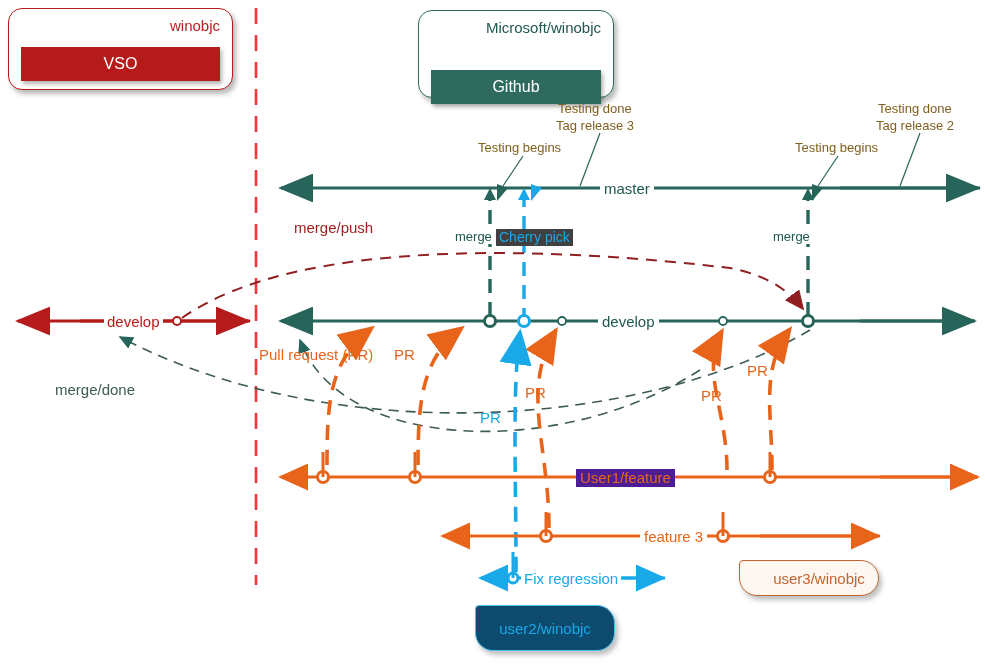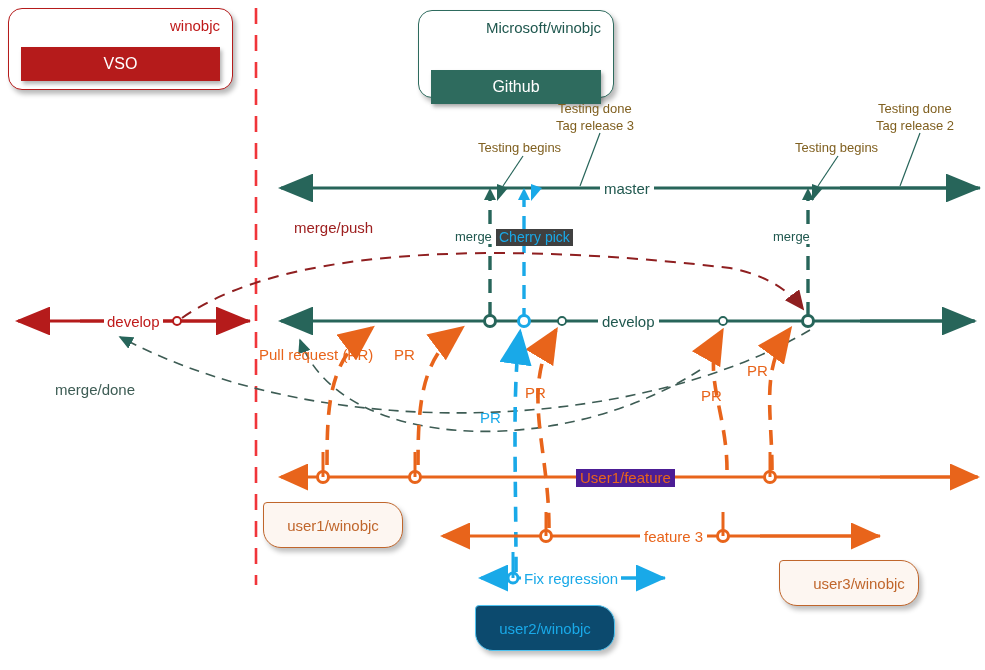--- a/index.html
+++ b/index.html
@@ -172,25 +172,22 @@
 <div class="txt lbl-orange" style="left:394px;top:346px;font-size:15px;">PR</div>
 <div class="txt lbl-orange" style="left:525px;top:384px;font-size:15px;">PR</div>
 <div class="txt lbl-blue" style="left:480px;top:409px;font-size:15px;">PR</div>
 <div class="txt lbl-orange" style="left:701px;top:387px;font-size:15px;">PR</div>
 <div class="txt lbl-orange" style="left:747px;top:362px;font-size:15px;">PR</div>
 
 <div class="txt lbl-orange" style="left:576px;top:469px;background:#4c1d95;padding:0 4px;font-size:15px;">User1/feature</div>
 <div class="txt lbl-orange" style="left:640px;top:528px;background:#ffffff;padding:0 4px;font-size:15px;">feature 3</div>
 <div class="txt lbl-blue" style="left:521px;top:570px;background:#ffffff;padding:0 3px;font-size:15px;">Fix regression</div>
 
-<div class="tag-box" style="left:263px;top:502px;width:140px;height:46px;border-color:#c0662c;color:#c0662c;">
-  <span>user1/winobjc</span>
-</div>
 
 <div class="tag-box blue" style="left:475px;top:605px;width:140px;height:46px;border-color:#4fc3f0;color:#19a9e8;">
   <span>user2/winobjc</span>
 </div>
 
-<div class="tag-box" style="left:779px;top:560px;width:140px;height:46px;border-color:#c0662c;color:#c0662c;padding-left:20px;">
+<div class="tag-box" style="left:739px;top:560px;width:140px;height:36px;border-color:#c0662c;color:#c0662c;padding-left:20px;">
   <span>user3/winobjc</span>
 </div>
 
 </div>
 
 </body></html>

